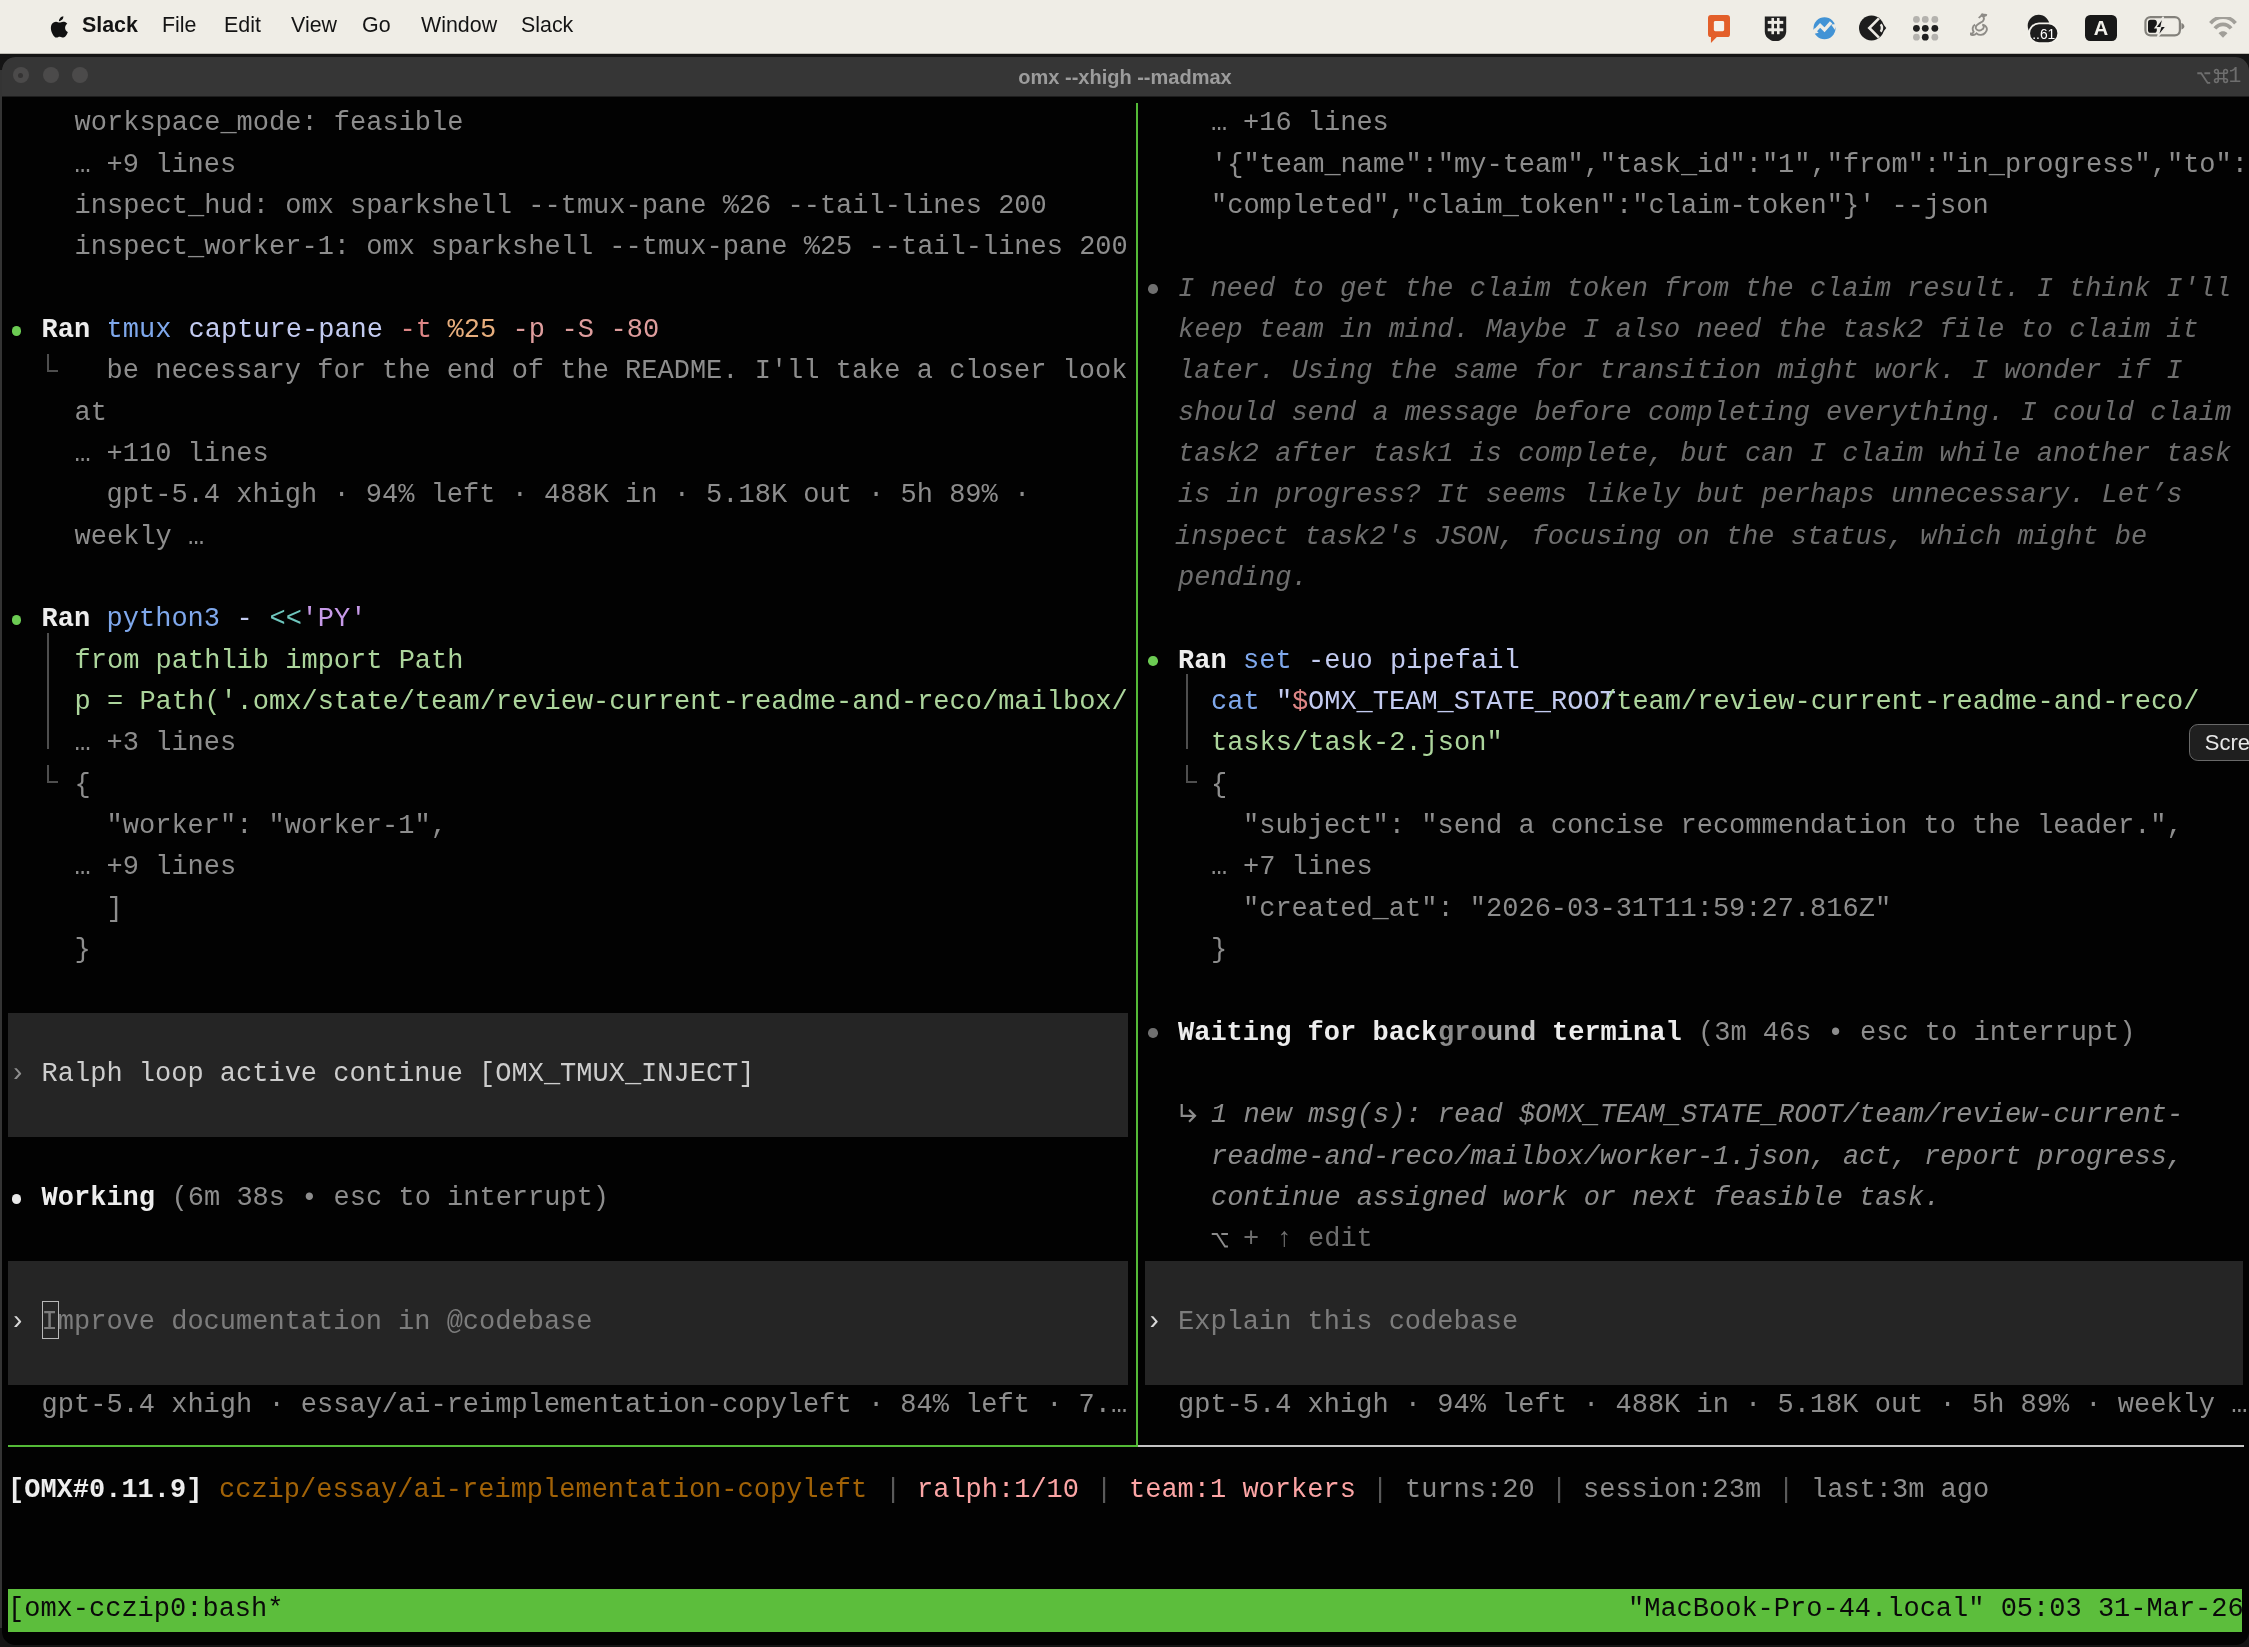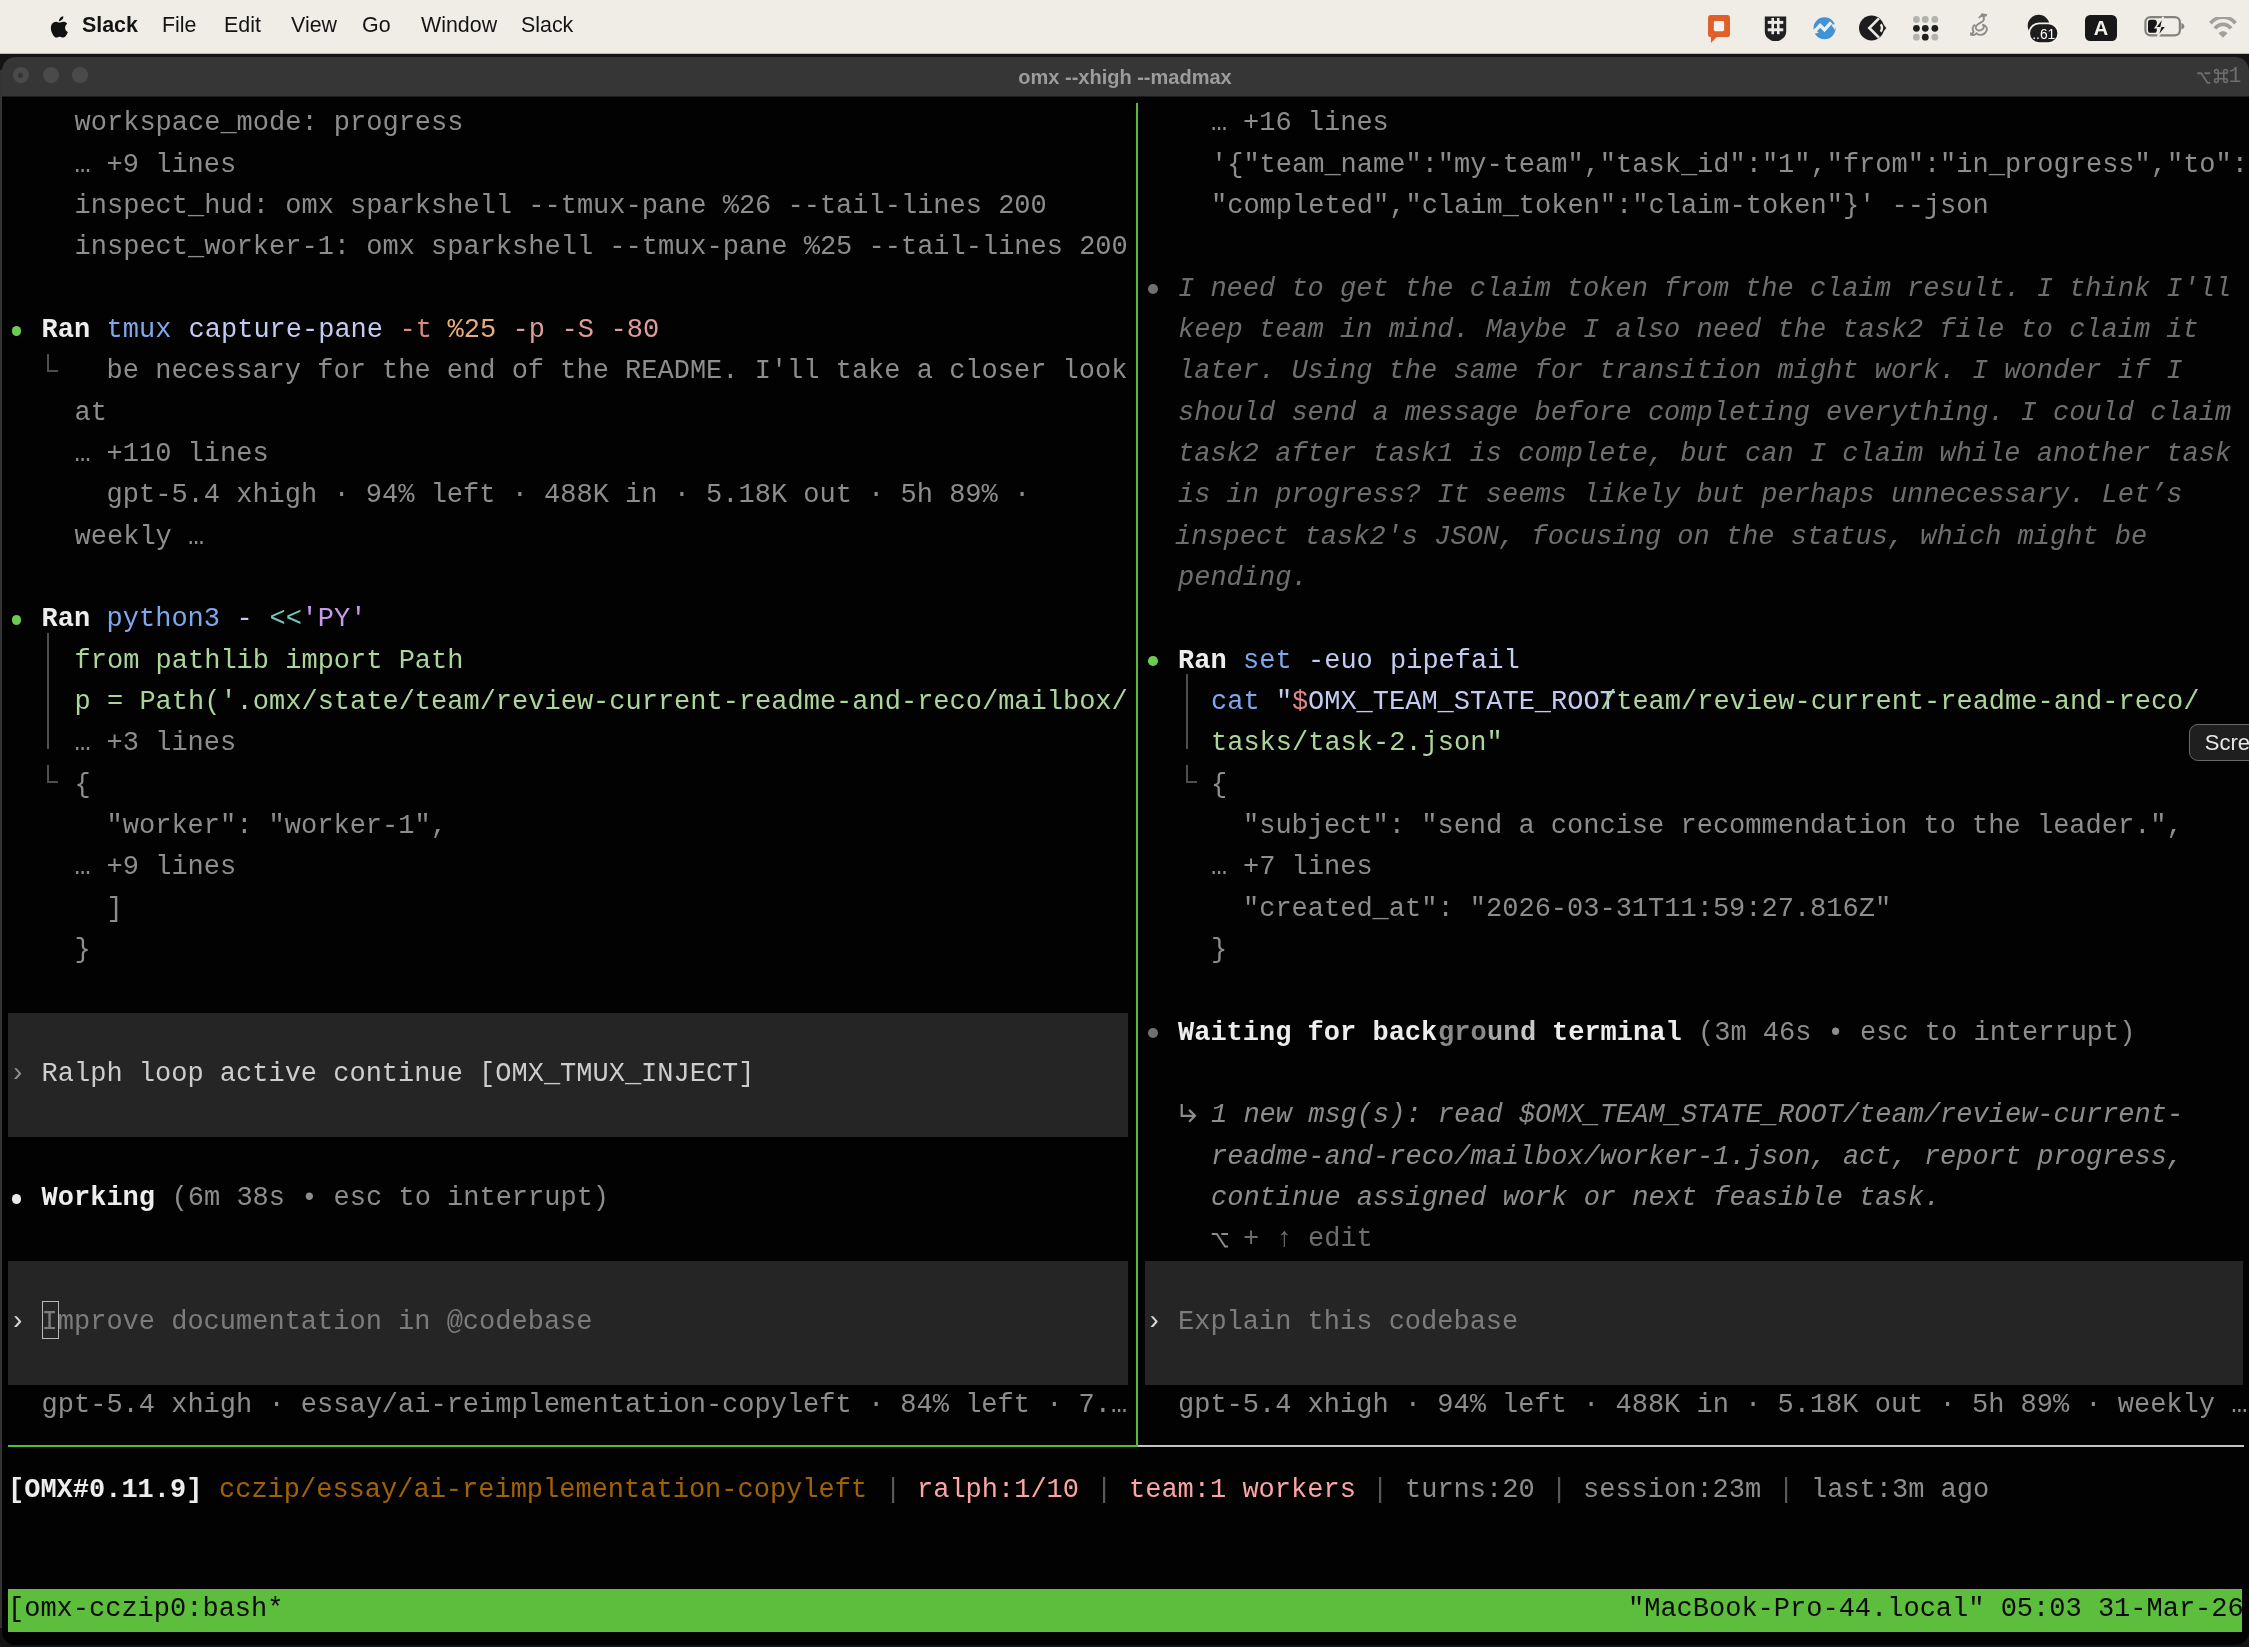--- a/index.html
+++ b/index.html
@@ -117,21 +117,21 @@
     <svg style="position:absolute;left:2194px;top:12.5px" width="15.5" height="15.5" viewBox="0 0 24 24">
         <path d="M2 5h6l10 15h4M13 5h9" stroke="#6e6e6e" stroke-width="2.8" fill="none"></path>
       </svg>
   <svg style="position:absolute;left:2211px;top:11px" width="16" height="16" viewBox="0 0 26 26">
         <path d="M8.5 8.5h9v9h-9z M8.5 8.5H5.5a3 3 0 1 1 3-3z M17.5 8.5h3a3 3 0 1 0-3-3z M8.5 17.5H5.5a3 3 0 1 0 3 3z M17.5 17.5h3a3 3 0 1 1-3 3z" stroke="#6e6e6e" stroke-width="2.6" fill="none"></path>
       </svg>
   <div style="position:absolute;left:2227px;top:0;height:40px;font:21.4px/39px 'Liberation Mono',monospace;color:#6e6e6e">1</div>
 </div>
 </div>
 <div class="edge"></div>
-<div class="ln" style="left:9.6px;top:103px"><span class="g" style="left:65px">workspace_mode: progress</span></div>
+<div class="ln" style="left:9.6px;top:103px"><span class="g" style="left:65px">workspace_mode: feasible</span></div>
 <div class="ln" style="left:9.6px;top:145px"><span class="g" style="left:65px">…</span><span class="g" style="left:97px">+9 lines</span></div>
 <div class="ln" style="left:9.6px;top:186px"><span class="g" style="left:65px">inspect_hud: omx sparkshell --tmux-pane %26 --tail-lines 200</span></div>
 <div class="ln" style="left:9.6px;top:227px"><span class="g" style="left:65px">inspect_worker-1: omx sparkshell --tmux-pane %25 --tail-lines 200</span></div>
 <div style="position:absolute;left:11.8px;top:326px;width:9.6px;height:9.6px;border-radius:50%;background:#6ccb53"></div>
 <div class="ln" style="left:9.6px;top:310px"><span class="wb" style="left:32px">Ran</span><span class="bl" style="left:97px">tmux</span><span class="lv" style="left:179px">capture-pane</span><span class="sa" style="left:390px">-t</span><span class="or" style="left:438px">%25</span><span class="pk" style="left:503px">-p</span><span class="pk" style="left:552px">-S</span><span class="pk" style="left:601px">-80</span></div>
 <div class="ln" style="left:9.6px;top:351px"><span class="g" style="left:97px">be necessary for the end of the README. I'll take a closer look</span></div>
 <div class="ln" style="left:9.6px;top:393px"><span class="g" style="left:65px">at</span></div>
 <div class="ln" style="left:9.6px;top:434px"><span class="g" style="left:65px">…</span><span class="g" style="left:97px">+110 lines</span></div>
 <div class="ln" style="left:9.6px;top:475px"><span class="g" style="left:97px">gpt-5.4 xhigh · 94% left · 488K in · 5.18K out · 5h 89% ·</span></div>
 <div class="ln" style="left:9.6px;top:517px"><span class="g" style="left:65px">weekly …</span></div>

